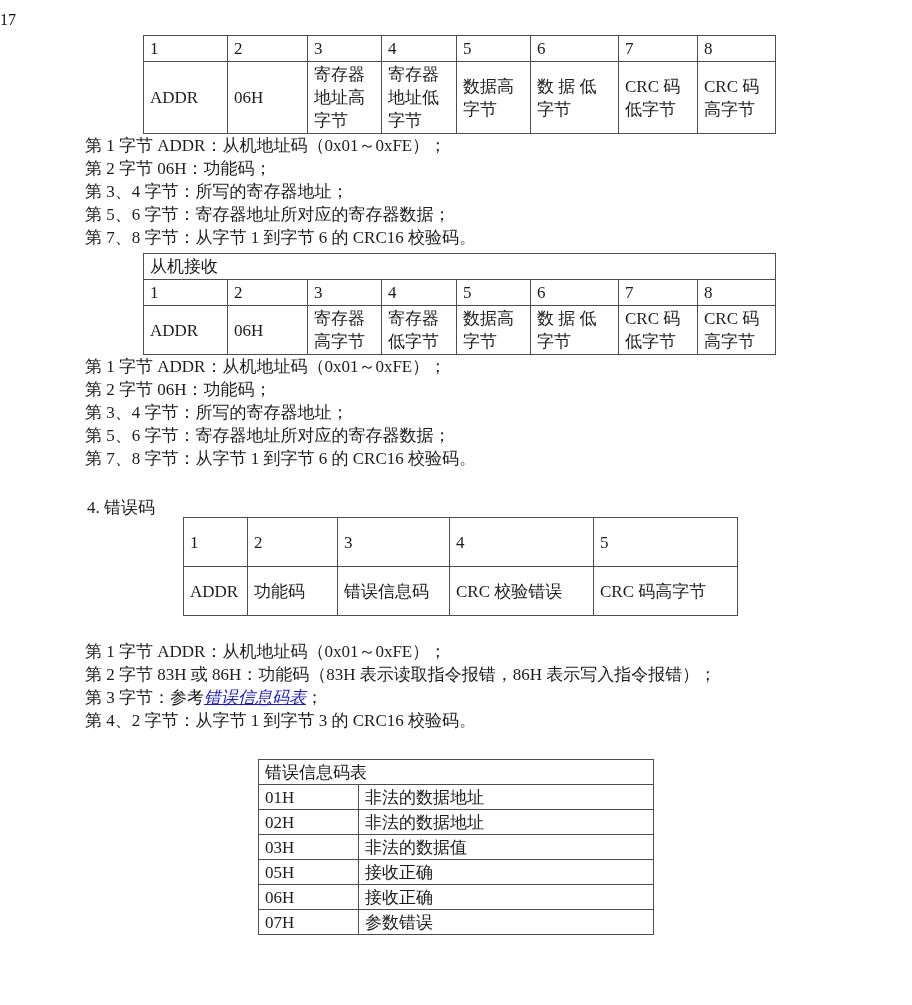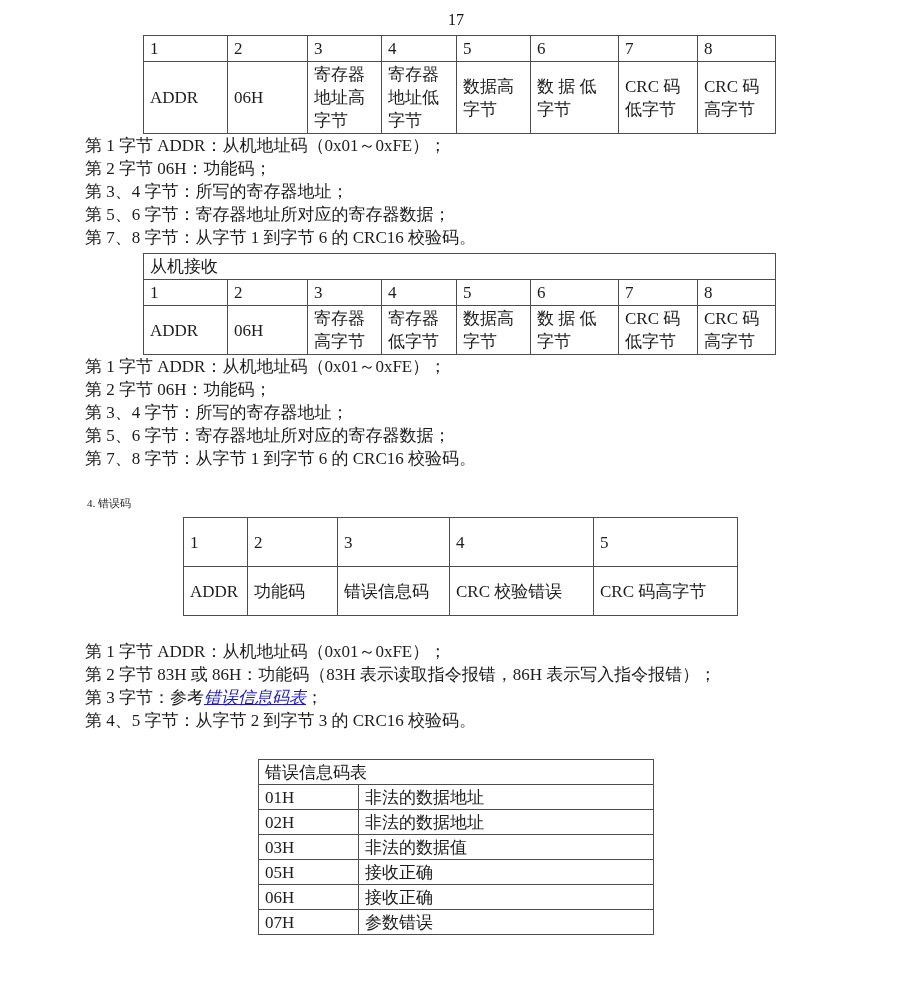--- a/index.html
+++ b/index.html
@@ -14,21 +14,21 @@
     color:var(--text);
   }
   #page{
     position:relative;
     width:912px;height:1005px;
     background:#fff;
     overflow:hidden;
   }
   .pagenum{
     position:absolute;top:11px;left:0;width:912px;
-    text-align:center;font-size:16px;color:#111;
+    font-size:16px;color:#111;
   }
   table{
     border-collapse:collapse;
     table-layout:fixed;
     position:absolute;
   }
   td{
     border:1px solid var(--border);
     font-size:17px;
     padding:1px 6px;
@@ -51,21 +51,21 @@
   .notes{
     position:absolute;left:85px;
     font-size:17px;line-height:23px;
     white-space:nowrap;
   }
   #notes1{top:134px;}
   #notes2{top:355px;}
   #notes3{top:640px;}
   .heading{
     position:absolute;left:87px;top:496px;
-    font-size:11px;
+    font-size:17px;
   }
   a.doclink{
     color:var(--link);
     font-style:italic;
     text-decoration:underline;
   }
 </style>
 </head>
 <body>
 
@@ -201,21 +201,21 @@
       <td>CRC 校验错误</td>
       <td>CRC 码高字节</td>
     </tr>
   </tbody>
     </table>
 
   <div class="notes" id="notes3">
     <div>第 1 字节 ADDR：从机地址码（0x01～0xFE）；</div>
     <div>第 2 字节 83H 或 86H：功能码（83H 表示读取指令报错，86H 表示写入指令报错）；</div>
     <div><span>第 3 字节：参考</span><a href="#" class="doclink">错误信息码表</a><span>；</span></div>
-    <div>第 4、5 字节：从字节 2 到字节 3 的 CRC16 校验码。</div>
+    <div>第 4、2 字节：从字节 1 到字节 3 的 CRC16 校验码。</div>
   </div>
 
   <table id="table4">
     <colgroup>
       <col style="width:100px">
         <col style="width:295px">
     </colgroup>
     <tbody>
         <tr>
       <td colspan="2">错误信息码表</td>

